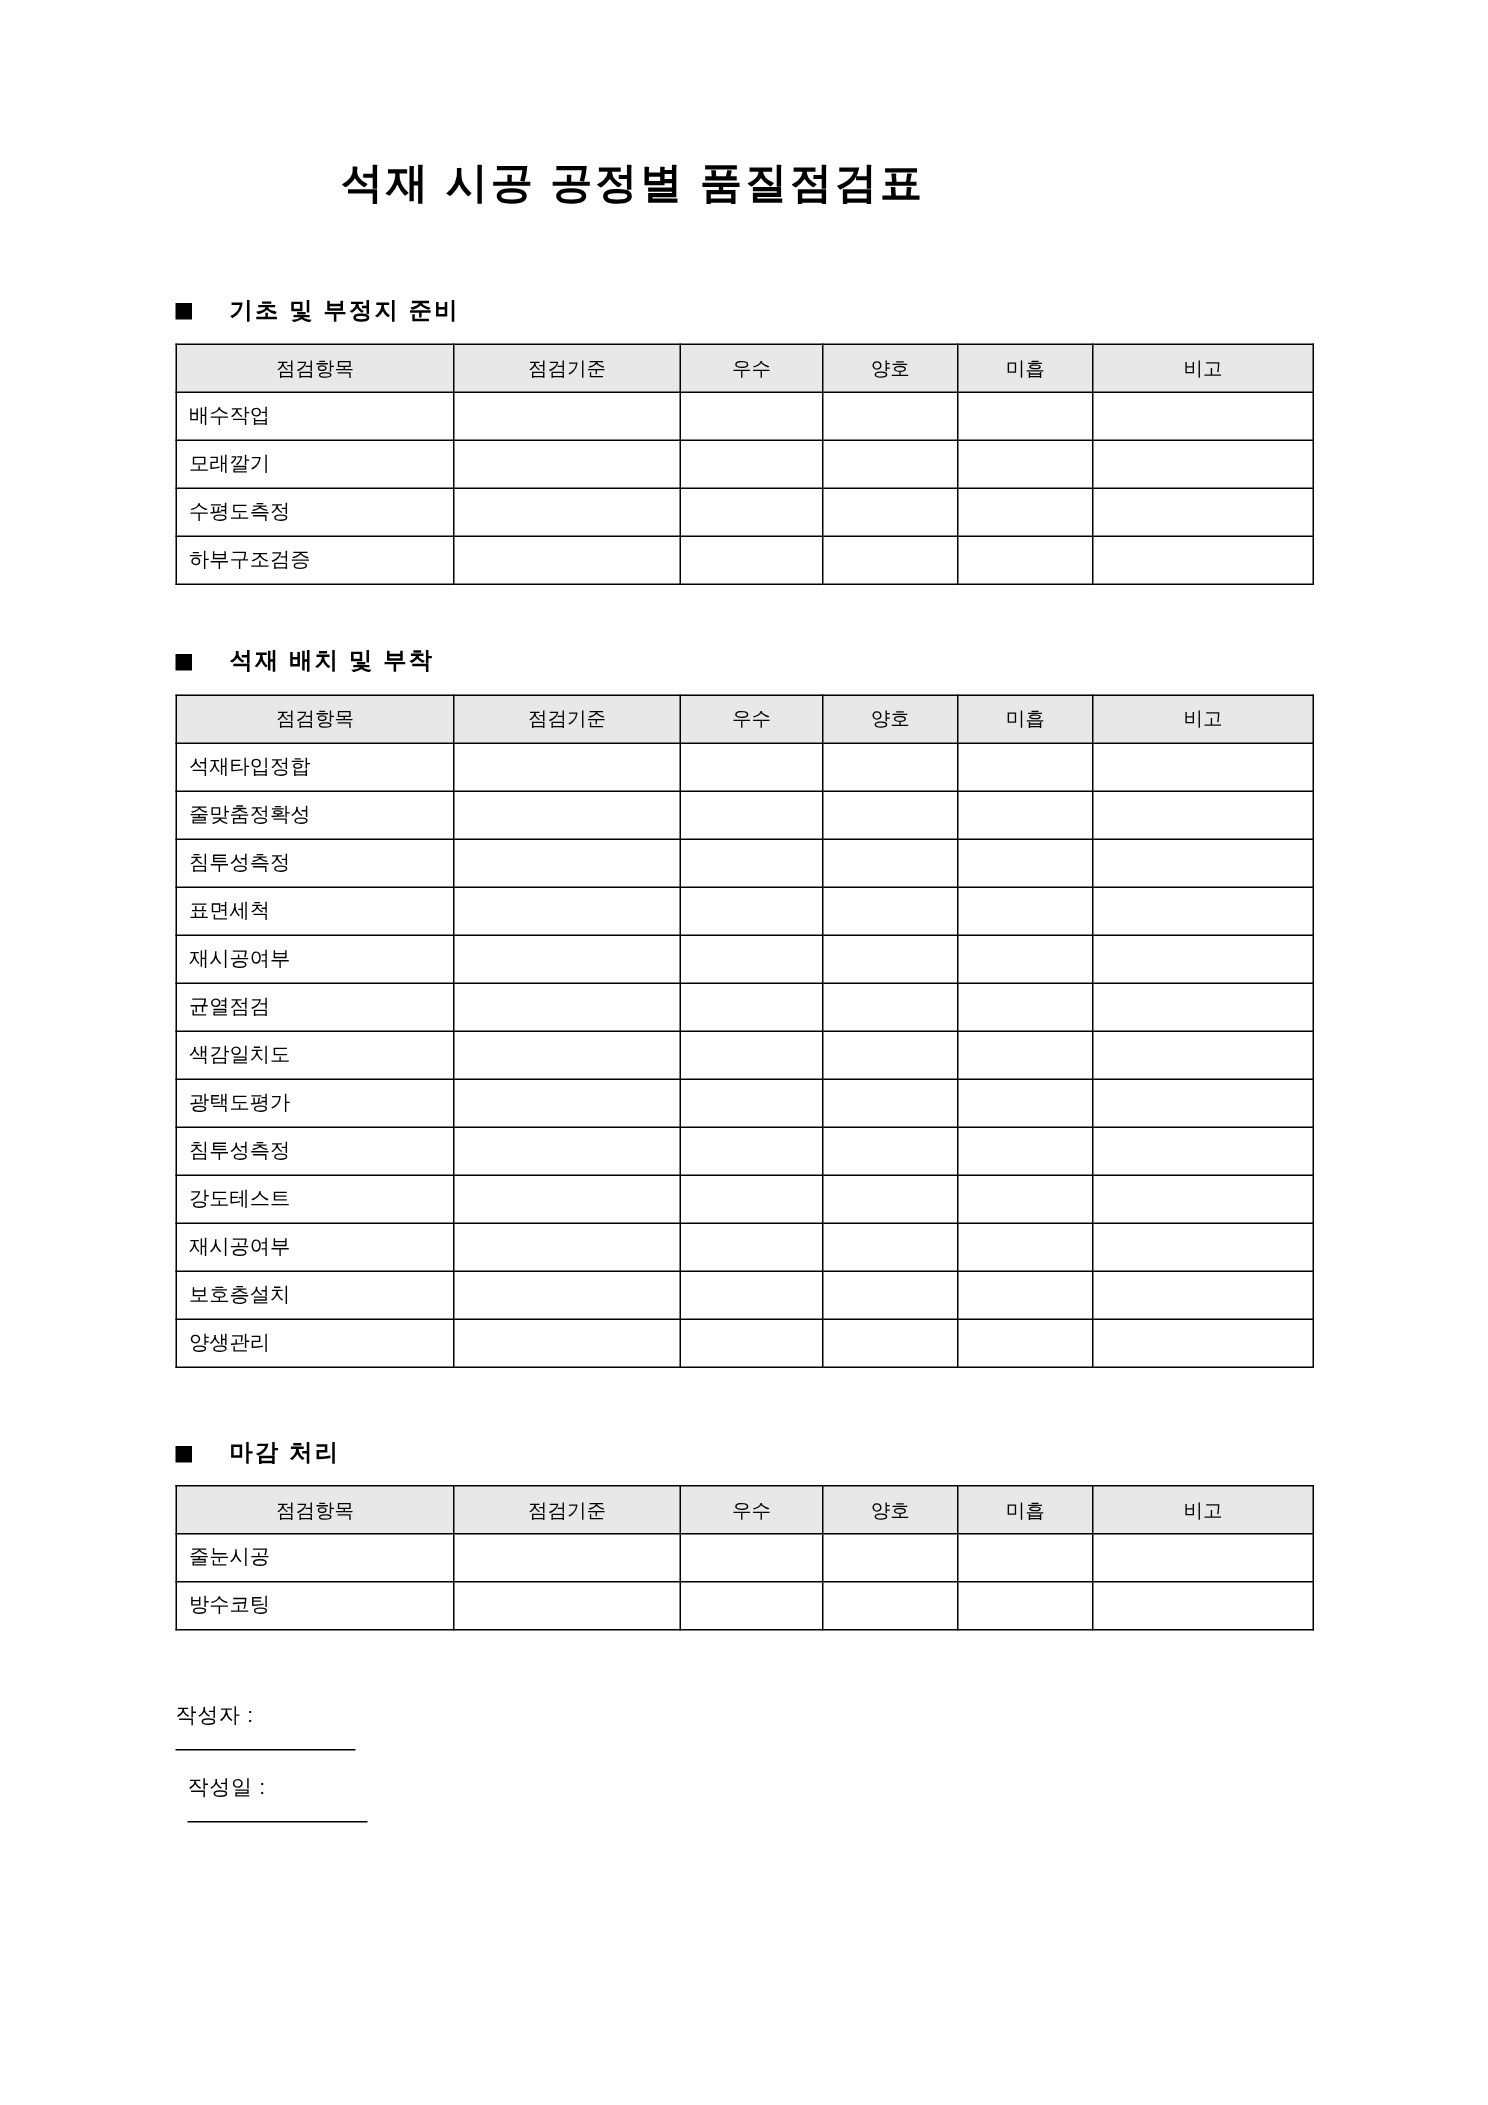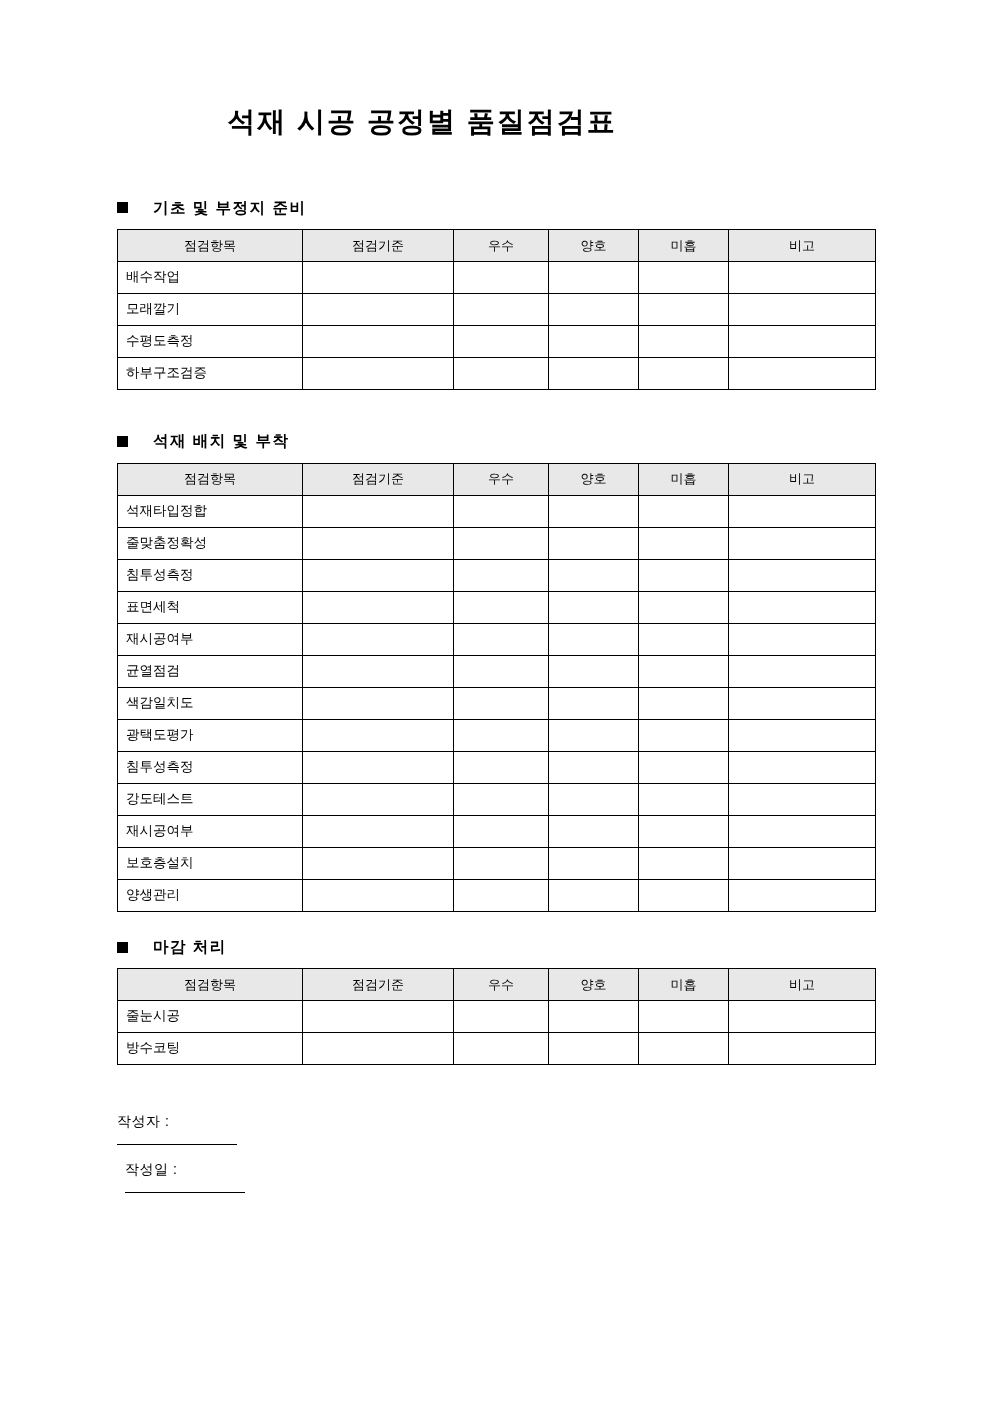--- a/index.html
+++ b/index.html
@@ -32,21 +32,21 @@
     padding-top: 105px;
     line-height: 1.2;
     color: #000;
   }
   .section {
     margin: 0;
     padding: 0;
   }
   .section-1 { margin-top: 60px; }
   .section-2 { margin-top: 42px; }
-  .section-3 { margin-top: 26px; }
+  .section-3 { margin-top: 48px; }
 
   .section-heading {
     font-size: 15.5px;
     font-weight: bold;
     letter-spacing: 1.5px;
     margin: 0 0 12px 117px;
     line-height: 1.2;
     display: flex;
     align-items: center;
     gap: 25px;

